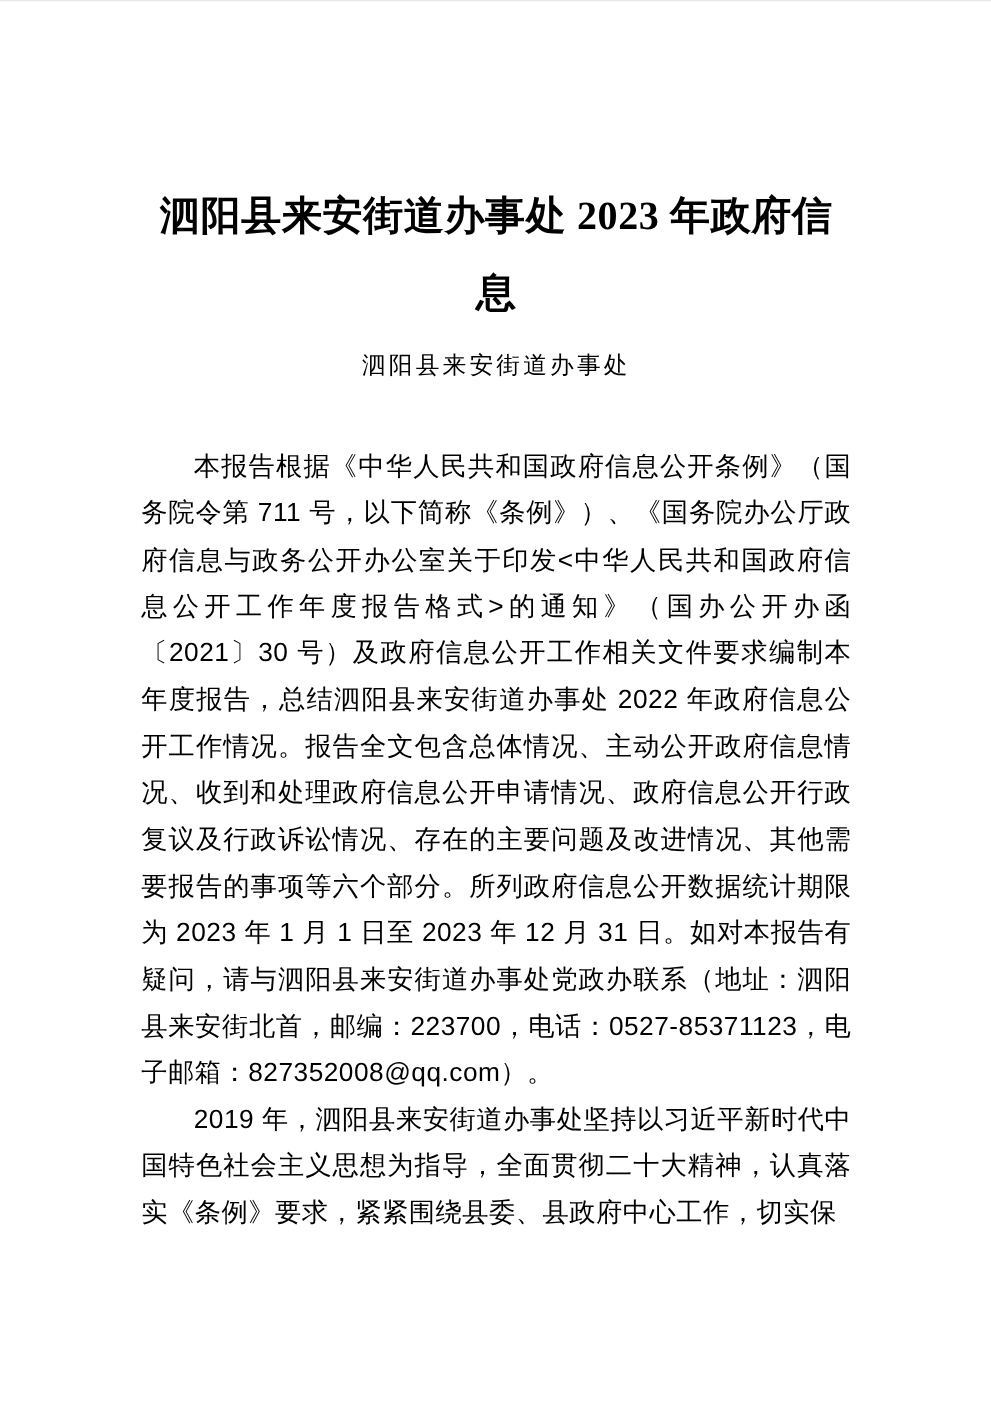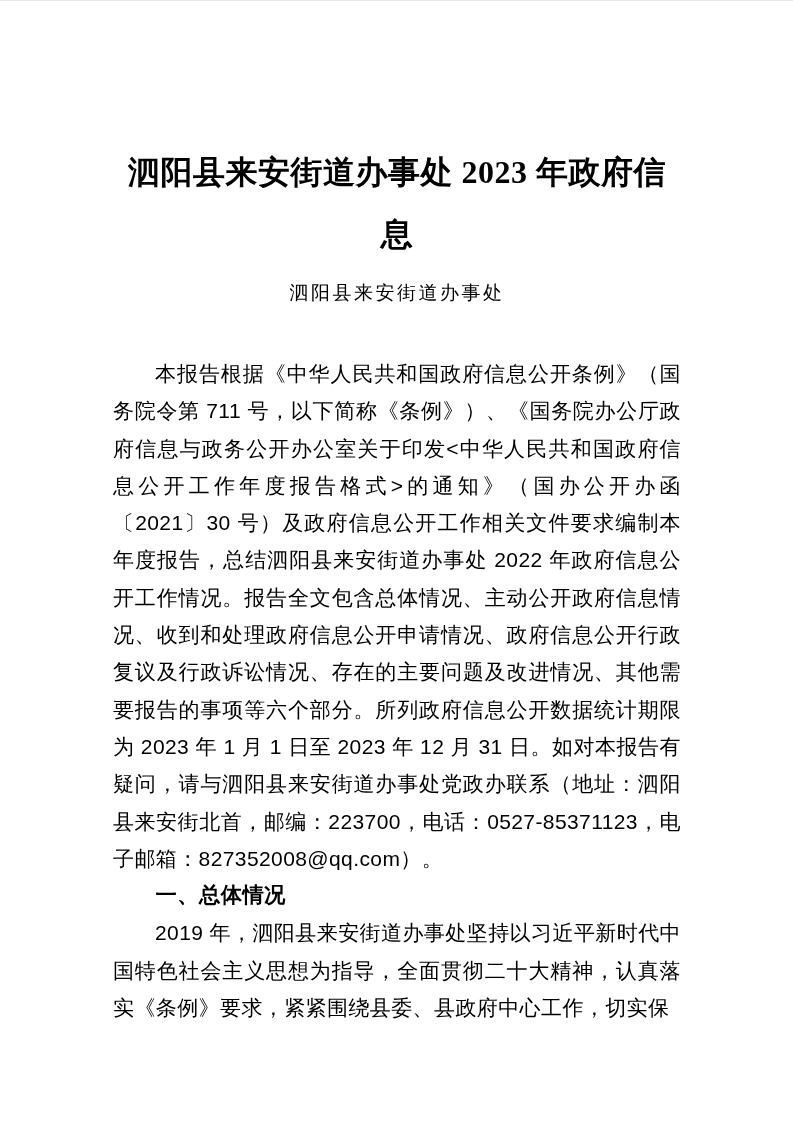--- a/index.html
+++ b/index.html
@@ -31,21 +31,21 @@
     font-size: 32px;
     line-height: 62px;
     text-align: center;
     letter-spacing: 0.5px;
   }
   .doc-title .title-line {
     display: block;
   }
   .doc-author {
     margin-top: 8px;
-    font-family: Liberation Sans, sans-serif;
+    font-family: Liberation Mono, monospace;
     font-size: 19px;
     line-height: 40px;
     text-align: center;
     letter-spacing: 2.5px;
   }
   .doc-date {
     font-family: "Liberation Serif", "DejaVu Serif", serif;
     font-size: 19px;
     line-height: 40px;
     text-align: center;
@@ -83,18 +83,17 @@
 
     <h1 class="doc-title">
       <span class="title-line">泗阳县来安街道办事处 2023 年政府信息</span>
     </h1>
 
     <div class="doc-author">泗阳县来安街道办事处</div>
 
 
     <p class="body-para intro-para">本报告根据《中华人民共和国政府信息公开条例》（国务院令第 711 号，以下简称《条例》）、《国务院办公厅政府信息与政务公开办公室关于印发&lt;中华人民共和国政府信息公开工作年度报告格式&gt;的通知》（国办公开办函〔2021〕30 号）及政府信息公开工作相关文件要求编制本年度报告，总结泗阳县来安街道办事处 2022 年政府信息公开工作情况。报告全文包含总体情况、主动公开政府信息情况、收到和处理政府信息公开申请情况、政府信息公开行政复议及行政诉讼情况、存在的主要问题及改进情况、其他需要报告的事项等六个部分。所列政府信息公开数据统计期限为 2023 年 1 月 1 日至 2023 年 12 月 31 日。如对本报告有疑问，请与泗阳县来安街道办事处党政办联系（地址：泗阳县来安街北首，邮编：223700，电话：0527-85371123，电子邮箱：827352008@qq.com）。</p>
 
-    <h2 class="section-heading">一、总体情况</h2>
 
     <p class="body-para">2019 年，泗阳县来安街道办事处坚持以习近平新时代中国特色社会主义思想为指导，全面贯彻二十大精神，认真落实《条例》要求，紧紧围绕县委、县政府中心工作，切实保</p>
 
   </div>
 </div>
 
 </body></html>

